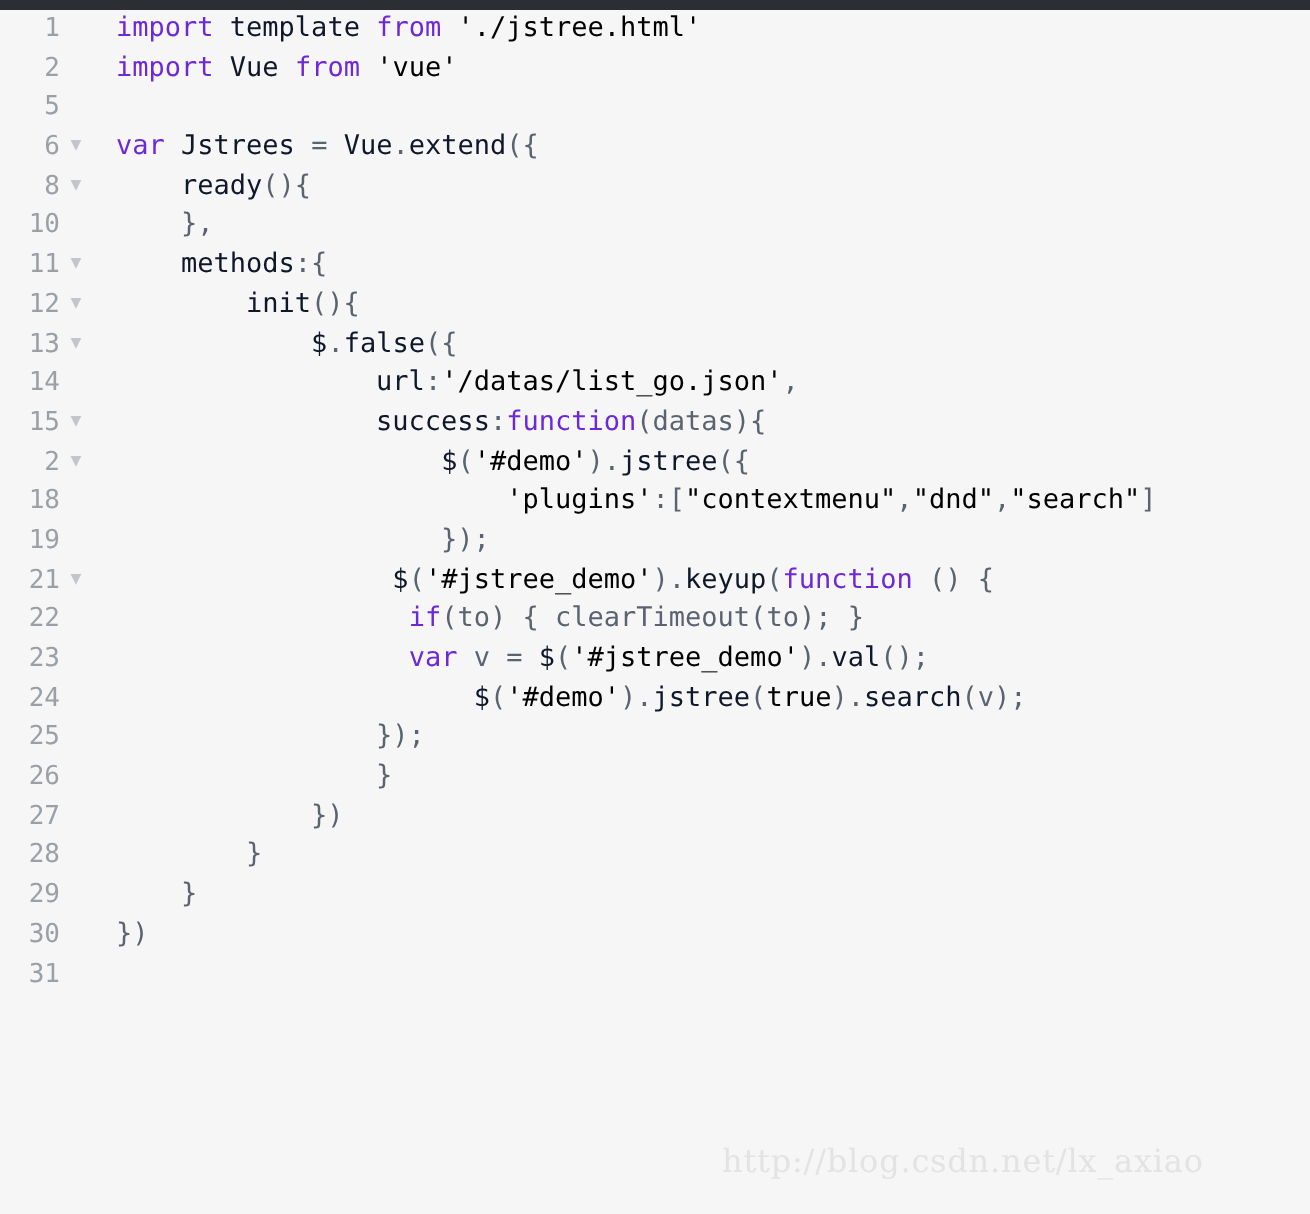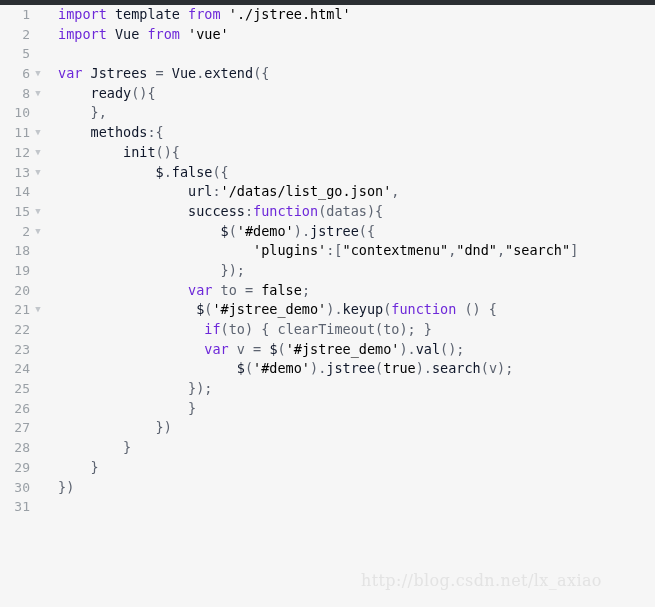--- a/index.html
+++ b/index.html
@@ -91,21 +91,20 @@
       <div class="code-line"><span class="gutter">8</span><span class="fold">▼</span><span class="code-text"><span class="pun">    </span><span class="id">ready</span><span class="pun">(){</span></span></div>
       <div class="code-line"><span class="gutter">10</span><span class="fold empty">&nbsp;</span><span class="code-text"><span class="pun">    },</span></span></div>
       <div class="code-line"><span class="gutter">11</span><span class="fold">▼</span><span class="code-text"><span class="pun">    </span><span class="id">methods</span><span class="pun">:{</span></span></div>
       <div class="code-line"><span class="gutter">12</span><span class="fold">▼</span><span class="code-text"><span class="pun">        </span><span class="id">init</span><span class="pun">(){</span></span></div>
       <div class="code-line"><span class="gutter">13</span><span class="fold">▼</span><span class="code-text"><span class="pun">            </span><span class="id">$</span><span class="pun">.</span><span class="id">false</span><span class="pun">({</span></span></div>
       <div class="code-line"><span class="gutter">14</span><span class="fold empty">&nbsp;</span><span class="code-text"><span class="pun">                </span><span class="id">url</span><span class="pun">:</span><span class="str">'/datas/list_go.json'</span><span class="pun">,</span></span></div>
       <div class="code-line"><span class="gutter">15</span><span class="fold">▼</span><span class="code-text"><span class="pun">                </span><span class="id">success</span><span class="pun">:</span><span class="kw">function</span><span class="pun">(</span><span class="pun">datas</span><span class="pun">){</span></span></div>
       <div class="code-line"><span class="gutter">2</span><span class="fold">▼</span><span class="code-text"><span class="pun">                    </span><span class="id">$</span><span class="pun">(</span><span class="str">'#demo'</span><span class="pun">).</span><span class="id">jstree</span><span class="pun">({</span></span></div>
       <div class="code-line"><span class="gutter">18</span><span class="fold empty">&nbsp;</span><span class="code-text"><span class="pun">                        </span><span class="str">'plugins'</span><span class="pun">:[</span><span class="str">"contextmenu"</span><span class="pun">,</span><span class="str">"dnd"</span><span class="pun">,</span><span class="str">"search"</span><span class="pun">]</span></span></div>
       <div class="code-line"><span class="gutter">19</span><span class="fold empty">&nbsp;</span><span class="code-text"><span class="pun">                    });</span></span></div>
-      <div class="code-line"><span class="gutter">20</span><span class="fold empty">&nbsp;</span><span class="code-text"><span class="pun">                </span><span class="kw">var</span><span class="pun"> </span><span class="pun">to</span><span class="pun"> = </span><span class="str">false</span><span class="pun">;</span></span></div>
       <div class="code-line"><span class="gutter">21</span><span class="fold">▼</span><span class="code-text"><span class="pun">                 </span><span class="id">$</span><span class="pun">(</span><span class="str">'#jstree_demo'</span><span class="pun">).</span><span class="id">keyup</span><span class="pun">(</span><span class="kw">function</span><span class="pun"> () {</span></span></div>
       <div class="code-line"><span class="gutter">22</span><span class="fold empty">&nbsp;</span><span class="code-text"><span class="pun">                  </span><span class="kw">if</span><span class="pun">(</span><span class="pun">to</span><span class="pun">) { </span><span class="pun">clearTimeout</span><span class="pun">(</span><span class="pun">to</span><span class="pun">); }</span></span></div>
       <div class="code-line"><span class="gutter">23</span><span class="fold empty">&nbsp;</span><span class="code-text"><span class="pun">                  </span><span class="kw">var</span><span class="pun"> </span><span class="pun">v</span><span class="pun"> = </span><span class="id">$</span><span class="pun">(</span><span class="str">'#jstree_demo'</span><span class="pun">).</span><span class="id">val</span><span class="pun">();</span></span></div>
       <div class="code-line"><span class="gutter">24</span><span class="fold empty">&nbsp;</span><span class="code-text"><span class="pun">                      </span><span class="id">$</span><span class="pun">(</span><span class="str">'#demo'</span><span class="pun">).</span><span class="id">jstree</span><span class="pun">(</span><span class="str">true</span><span class="pun">).</span><span class="id">search</span><span class="pun">(</span><span class="pun">v</span><span class="pun">);</span></span></div>
       <div class="code-line"><span class="gutter">25</span><span class="fold empty">&nbsp;</span><span class="code-text"><span class="pun">                });</span></span></div>
       <div class="code-line"><span class="gutter">26</span><span class="fold empty">&nbsp;</span><span class="code-text"><span class="pun">                }</span></span></div>
       <div class="code-line"><span class="gutter">27</span><span class="fold empty">&nbsp;</span><span class="code-text"><span class="pun">            })</span></span></div>
       <div class="code-line"><span class="gutter">28</span><span class="fold empty">&nbsp;</span><span class="code-text"><span class="pun">        }</span></span></div>
       <div class="code-line"><span class="gutter">29</span><span class="fold empty">&nbsp;</span><span class="code-text"><span class="pun">    }</span></span></div>
       <div class="code-line"><span class="gutter">30</span><span class="fold empty">&nbsp;</span><span class="code-text"><span class="pun">})</span></span></div>

